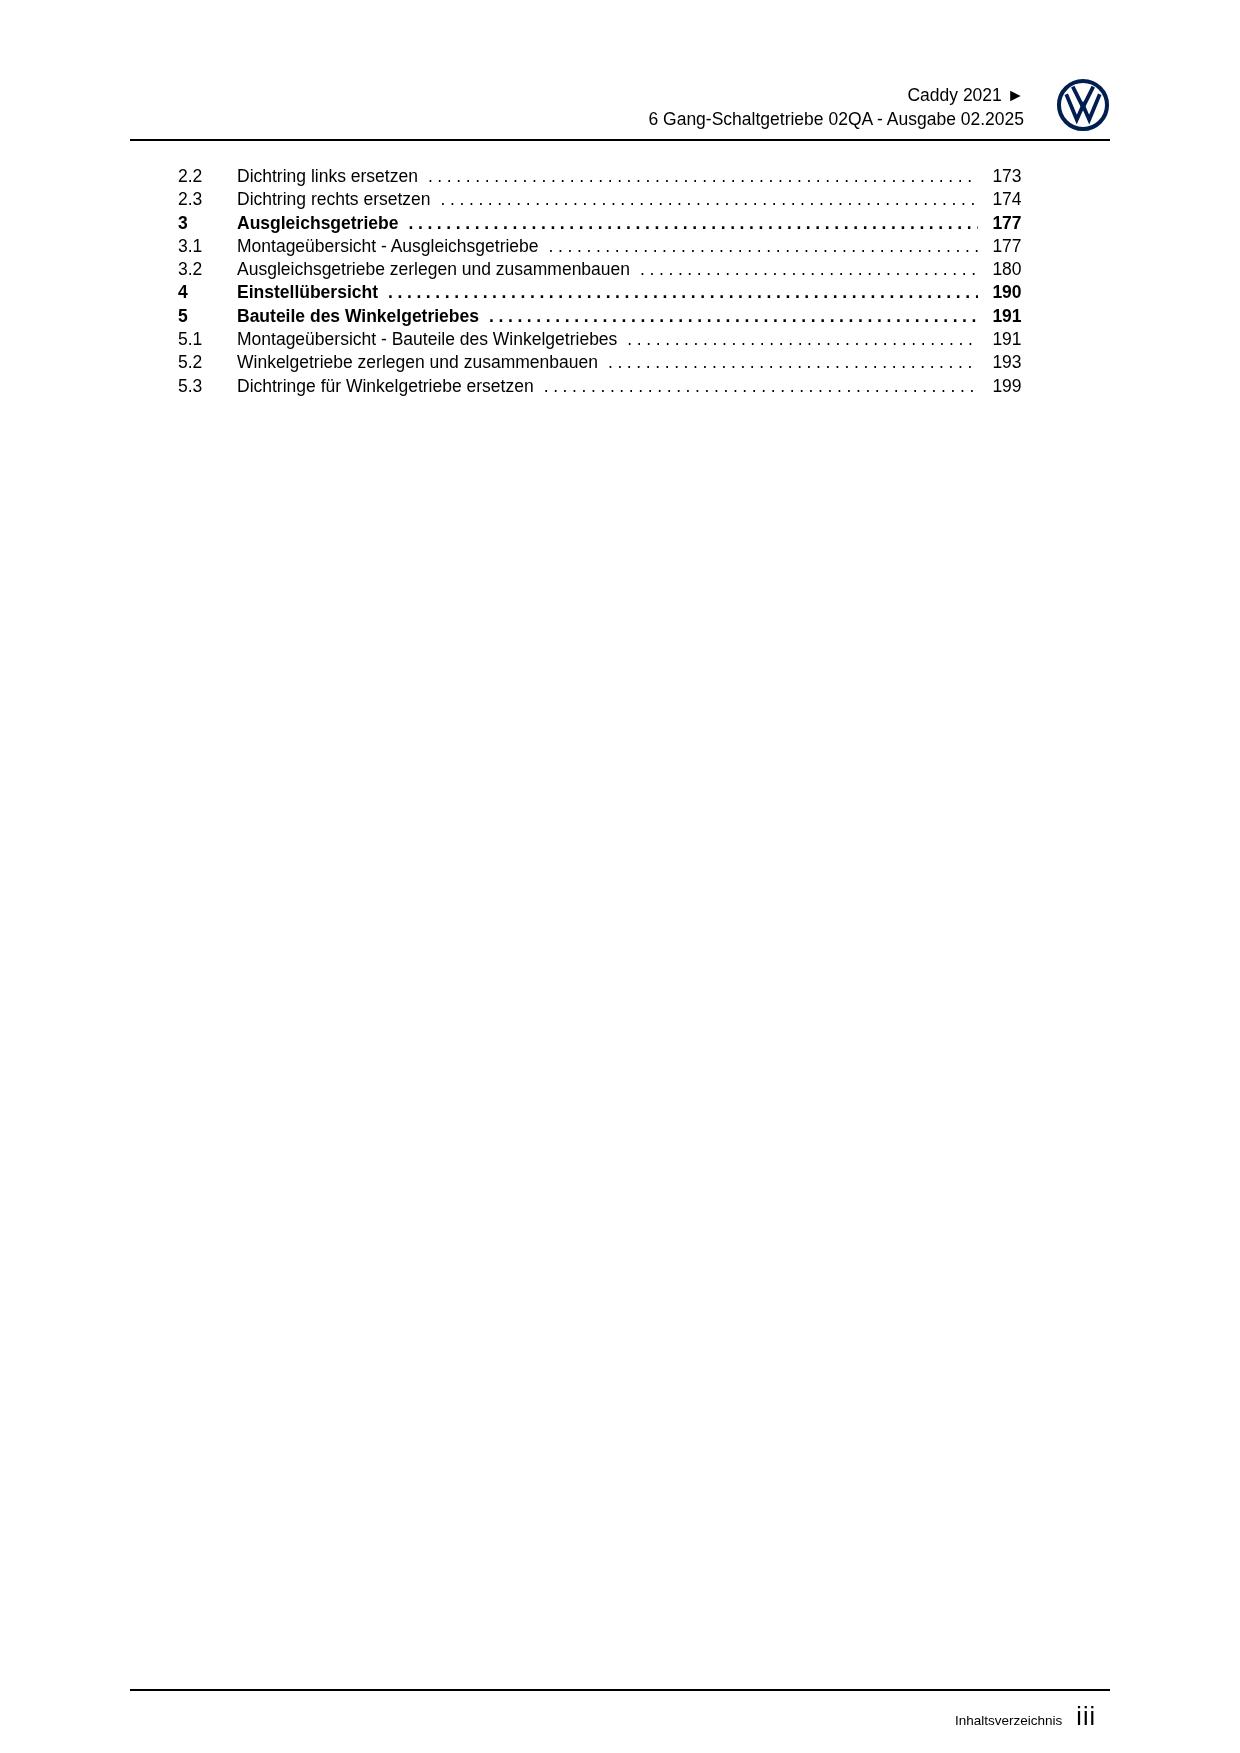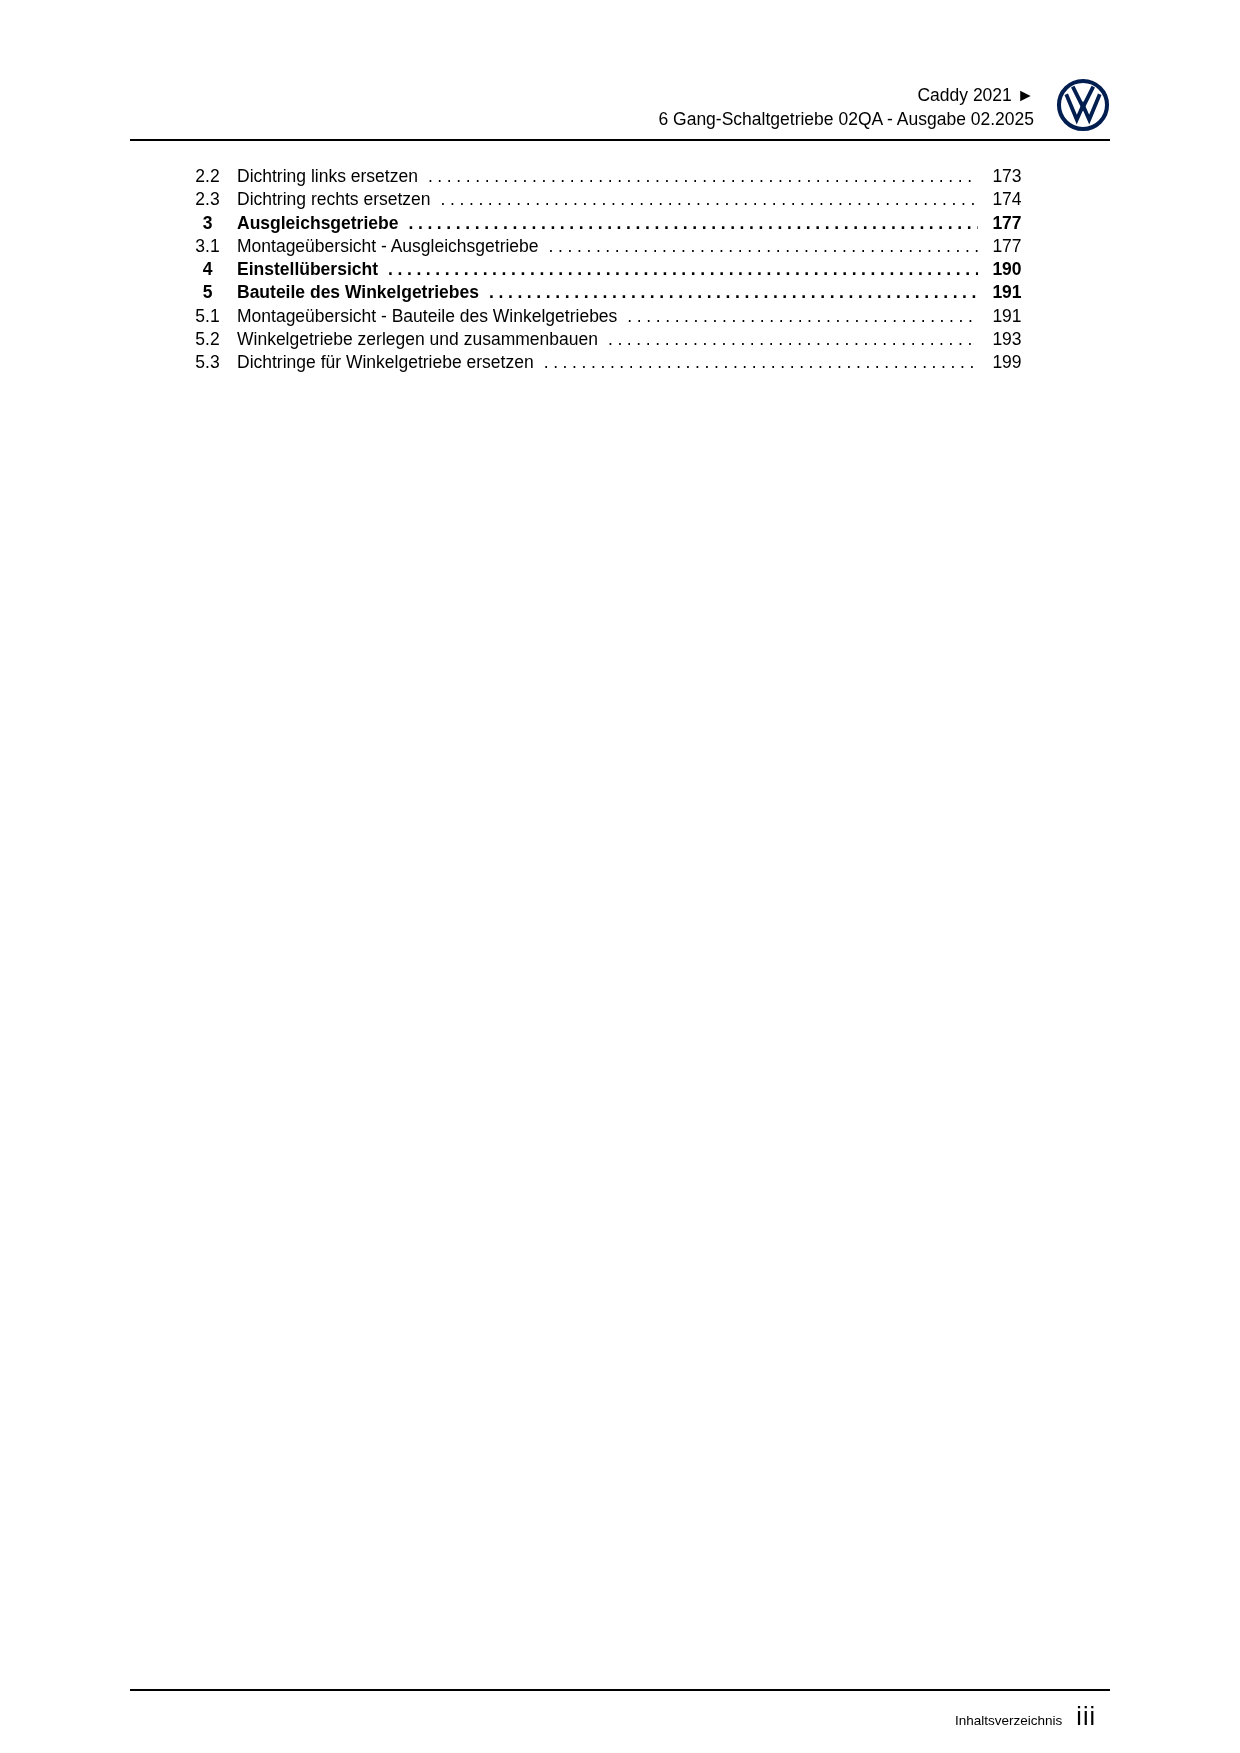--- a/index.html
+++ b/index.html
@@ -14,21 +14,21 @@
     height: 1753px;
     position: relative;
     background: #ffffff;
     padding: 0 130px;
     overflow: hidden;
   }
   .header {
     display: flex;
     justify-content: flex-end;
     align-items: flex-start;
-    gap: 22px;
+    gap: 32px;
     padding-top: 78px;
   }
   .header-text {
     text-align: right;
     font-size: 17.5px;
     line-height: 24px;
     padding-top: 5px;
   }
   .logo {
     width: 54px;
@@ -45,21 +45,21 @@
   .toc {
     margin: 24px 82px 0 48px;
     font-size: 17.5px;
   }
   .toc-row {
     display: flex;
     align-items: baseline;
     line-height: 23.3px;
     height: 23.3px;
   }
-  .toc-num { width: 59px; flex: none; text-align: center; }
+  .toc-num { width: 59px; flex: none; }
   .toc-title { flex: none; white-space: nowrap; }
   .toc-leader {
     flex: 1 1 auto;
     overflow: hidden;
     white-space: nowrap;
     margin: 0 8px 0 10px;
     min-width: 0;
   }
   .toc-leader::after {
     content: "........................................................................................................................................................................................................";
@@ -125,20 +125,26 @@
         <span class="toc-title">Ausgleichsgetriebe</span>
         <span class="toc-leader"></span>
         <span class="toc-page">177</span>
       </div>
       <div class="toc-row">
         <span class="toc-num">3.1</span>
         <span class="toc-title">Montageübersicht - Ausgleichsgetriebe</span>
         <span class="toc-leader"></span>
         <span class="toc-page">177</span>
       </div>
+      <div class="toc-row">
+        <span class="toc-num">3.2</span>
+        <span class="toc-title">Ausgleichsgetriebe zerlegen und zusammenbauen</span>
+        <span class="toc-leader"></span>
+        <span class="toc-page">180</span>
+      </div>
       <div class="toc-row toc-bold">
         <span class="toc-num">4</span>
         <span class="toc-title">Einstellübersicht</span>
         <span class="toc-leader"></span>
         <span class="toc-page">190</span>
       </div>
       <div class="toc-row toc-bold">
         <span class="toc-num">5</span>
         <span class="toc-title">Bauteile des Winkelgetriebes</span>
         <span class="toc-leader"></span>

